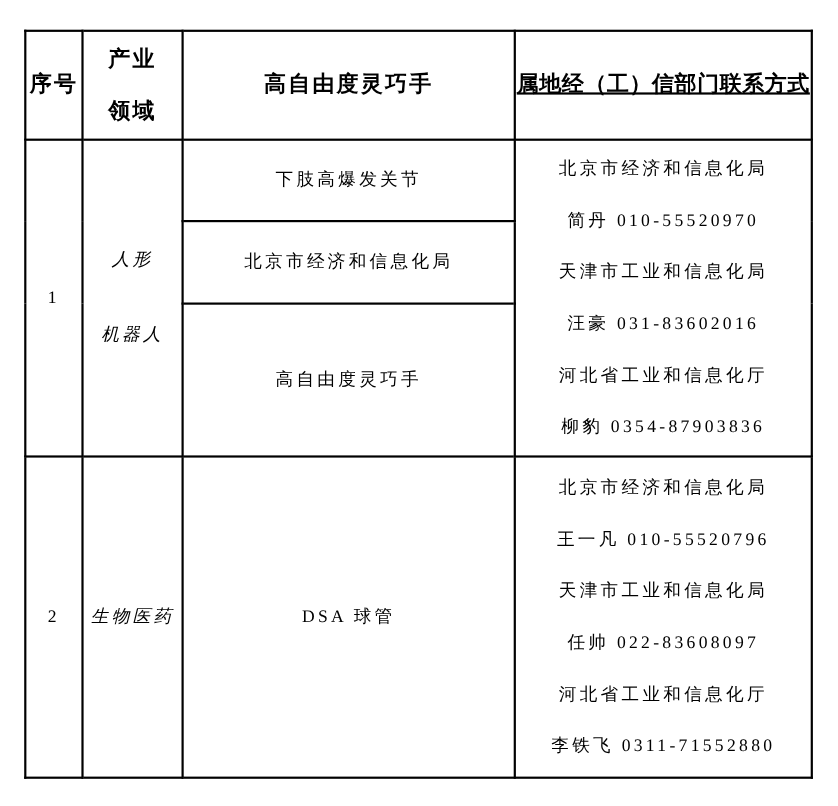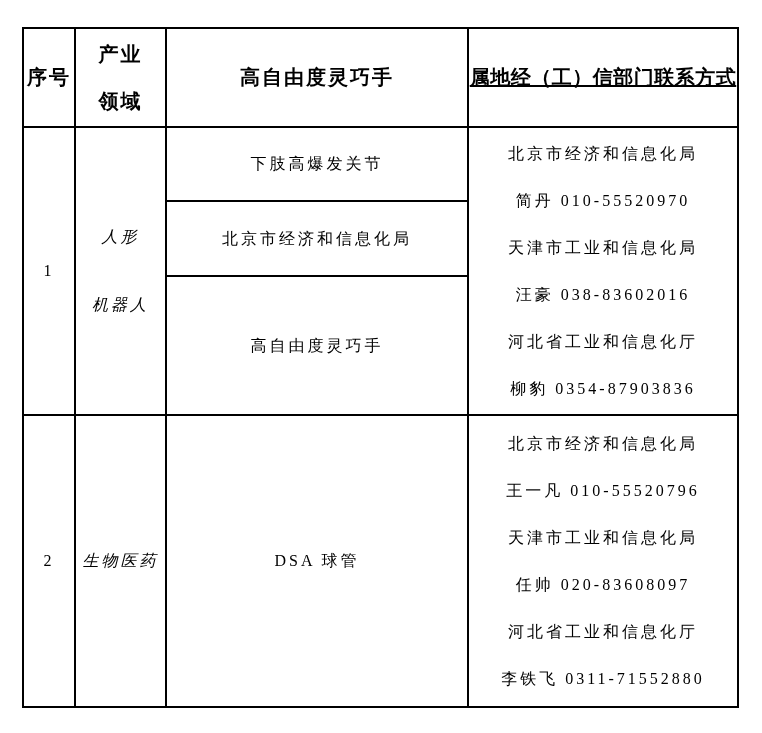--- a/index.html
+++ b/index.html
@@ -82,38 +82,38 @@
   </tr>
   <tr style="height:74px">
     <td class="seq-cell" rowspan="3">1</td>
     <td class="industry-cell" rowspan="3">人形
 机器人</td>
     <td class="product-cell">下肢高爆发关节</td>
     <td class="contact-cell" rowspan="3">
       <div class="contact-line">北京市经济和信息化局</div>
       <div class="contact-line">简丹 010-55520970</div>
       <div class="contact-line">天津市工业和信息化局</div>
-      <div class="contact-line">汪豪 038-83602016</div>
+      <div class="contact-line">汪豪 031-83602016</div>
       <div class="contact-line">河北省工业和信息化厅</div>
       <div class="contact-line">柳豹 0354-87903836</div>
     </td>
   </tr>
   <tr style="height:75px">
     <td class="product-cell">北京市经济和信息化局</td>
   </tr>
   <tr style="height:139px">
     <td class="product-cell">高自由度灵巧手</td>
   </tr>
   <tr style="height:292px">
     <td class="seq-cell">2</td>
     <td class="industry-cell">生物医药</td>
     <td class="product-cell">DSA 球管</td>
     <td class="contact-cell">
       <div class="contact-line">北京市经济和信息化局</div>
       <div class="contact-line">王一凡 010-55520796</div>
       <div class="contact-line">天津市工业和信息化局</div>
-      <div class="contact-line">任帅 020-83608097</div>
+      <div class="contact-line">任帅 022-83608097</div>
       <div class="contact-line">河北省工业和信息化厅</div>
       <div class="contact-line">李铁飞 0311-71552880</div>
     </td>
   </tr>
 </tbody>
   </table>
 
 </body></html>

